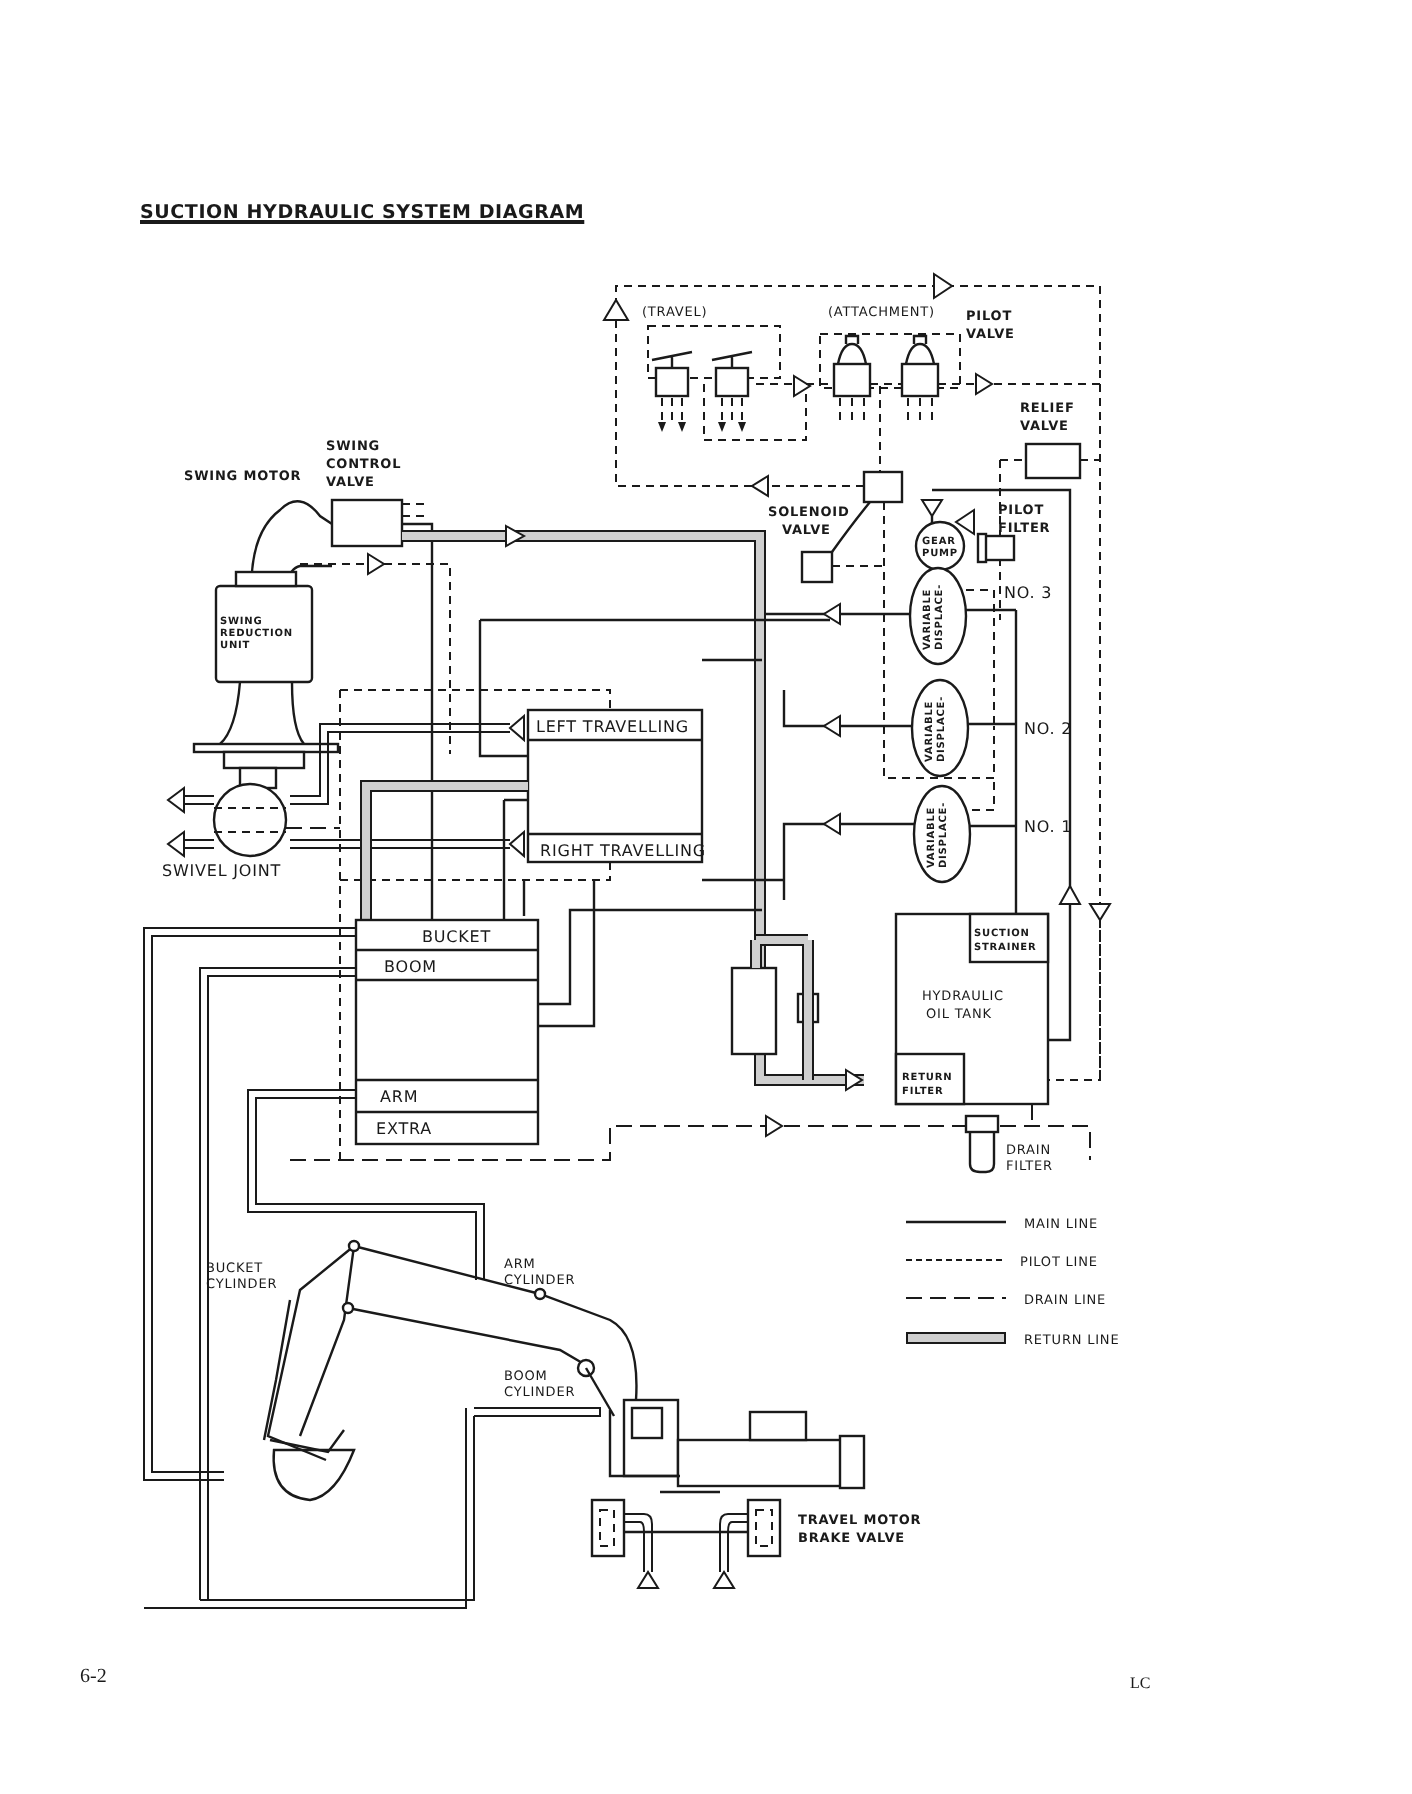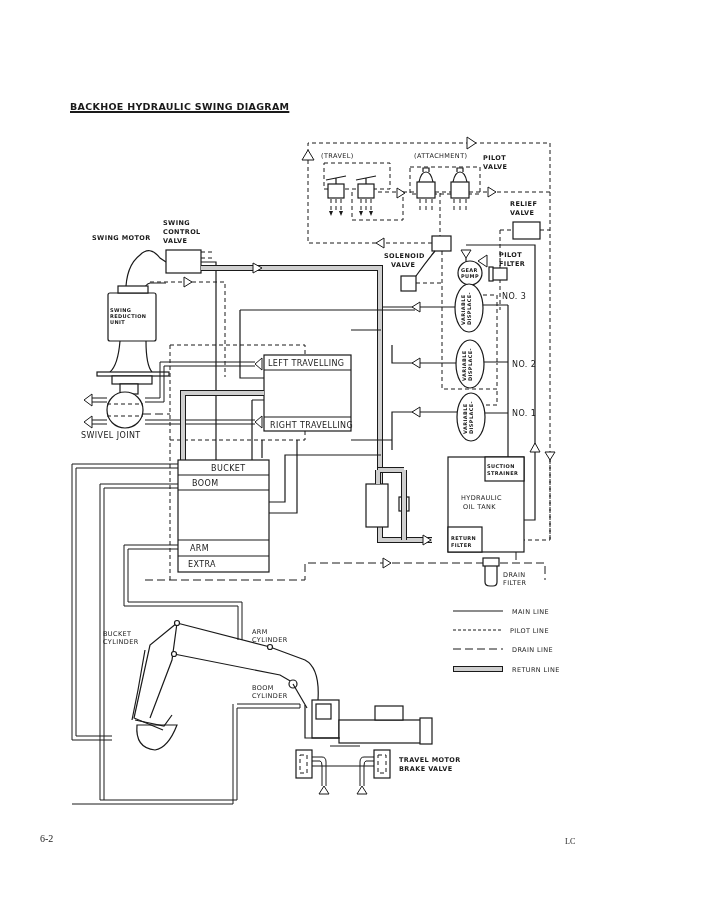--- a/index.html
+++ b/index.html
@@ -17,21 +17,21 @@
   .pilot { stroke:#1a1a1a; stroke-width:1; fill:none; stroke-dasharray:4 3; }
   .drain { stroke:#1a1a1a; stroke-width:1; fill:none; stroke-dasharray:8 4; }
   .ret { stroke:#1a1a1a; stroke-width:6; fill:none; }
   .ret-in { stroke:#cfcfcf; stroke-width:4; fill:none; }
   .box { stroke:#1a1a1a; stroke-width:1.2; fill:#ffffff; }
   .arrow { stroke:#1a1a1a; stroke-width:1; fill:#ffffff; }
 </style>
 </head>
 <body>
 
-<div class="title">BACKHOE HYDRAULIC SWING DIAGRAM</div>
+<div class="title">SUCTION HYDRAULIC SYSTEM DIAGRAM</div>
 
 <svg width="706" height="897" viewBox="0 0 706 897">
 
   <g>
     <path class="pilot" d="M308,160 V243 H436"></path>
     <path class="pilot" d="M308,160 V143 H550 V540"></path>
     <polygon class="arrow" points="302,160 308,150 314,160"></polygon>
     <polygon class="arrow" points="467,137 476,143 467,149"></polygon>
     <polygon class="arrow" points="384,238 376,243 384,248"></polygon>
 

